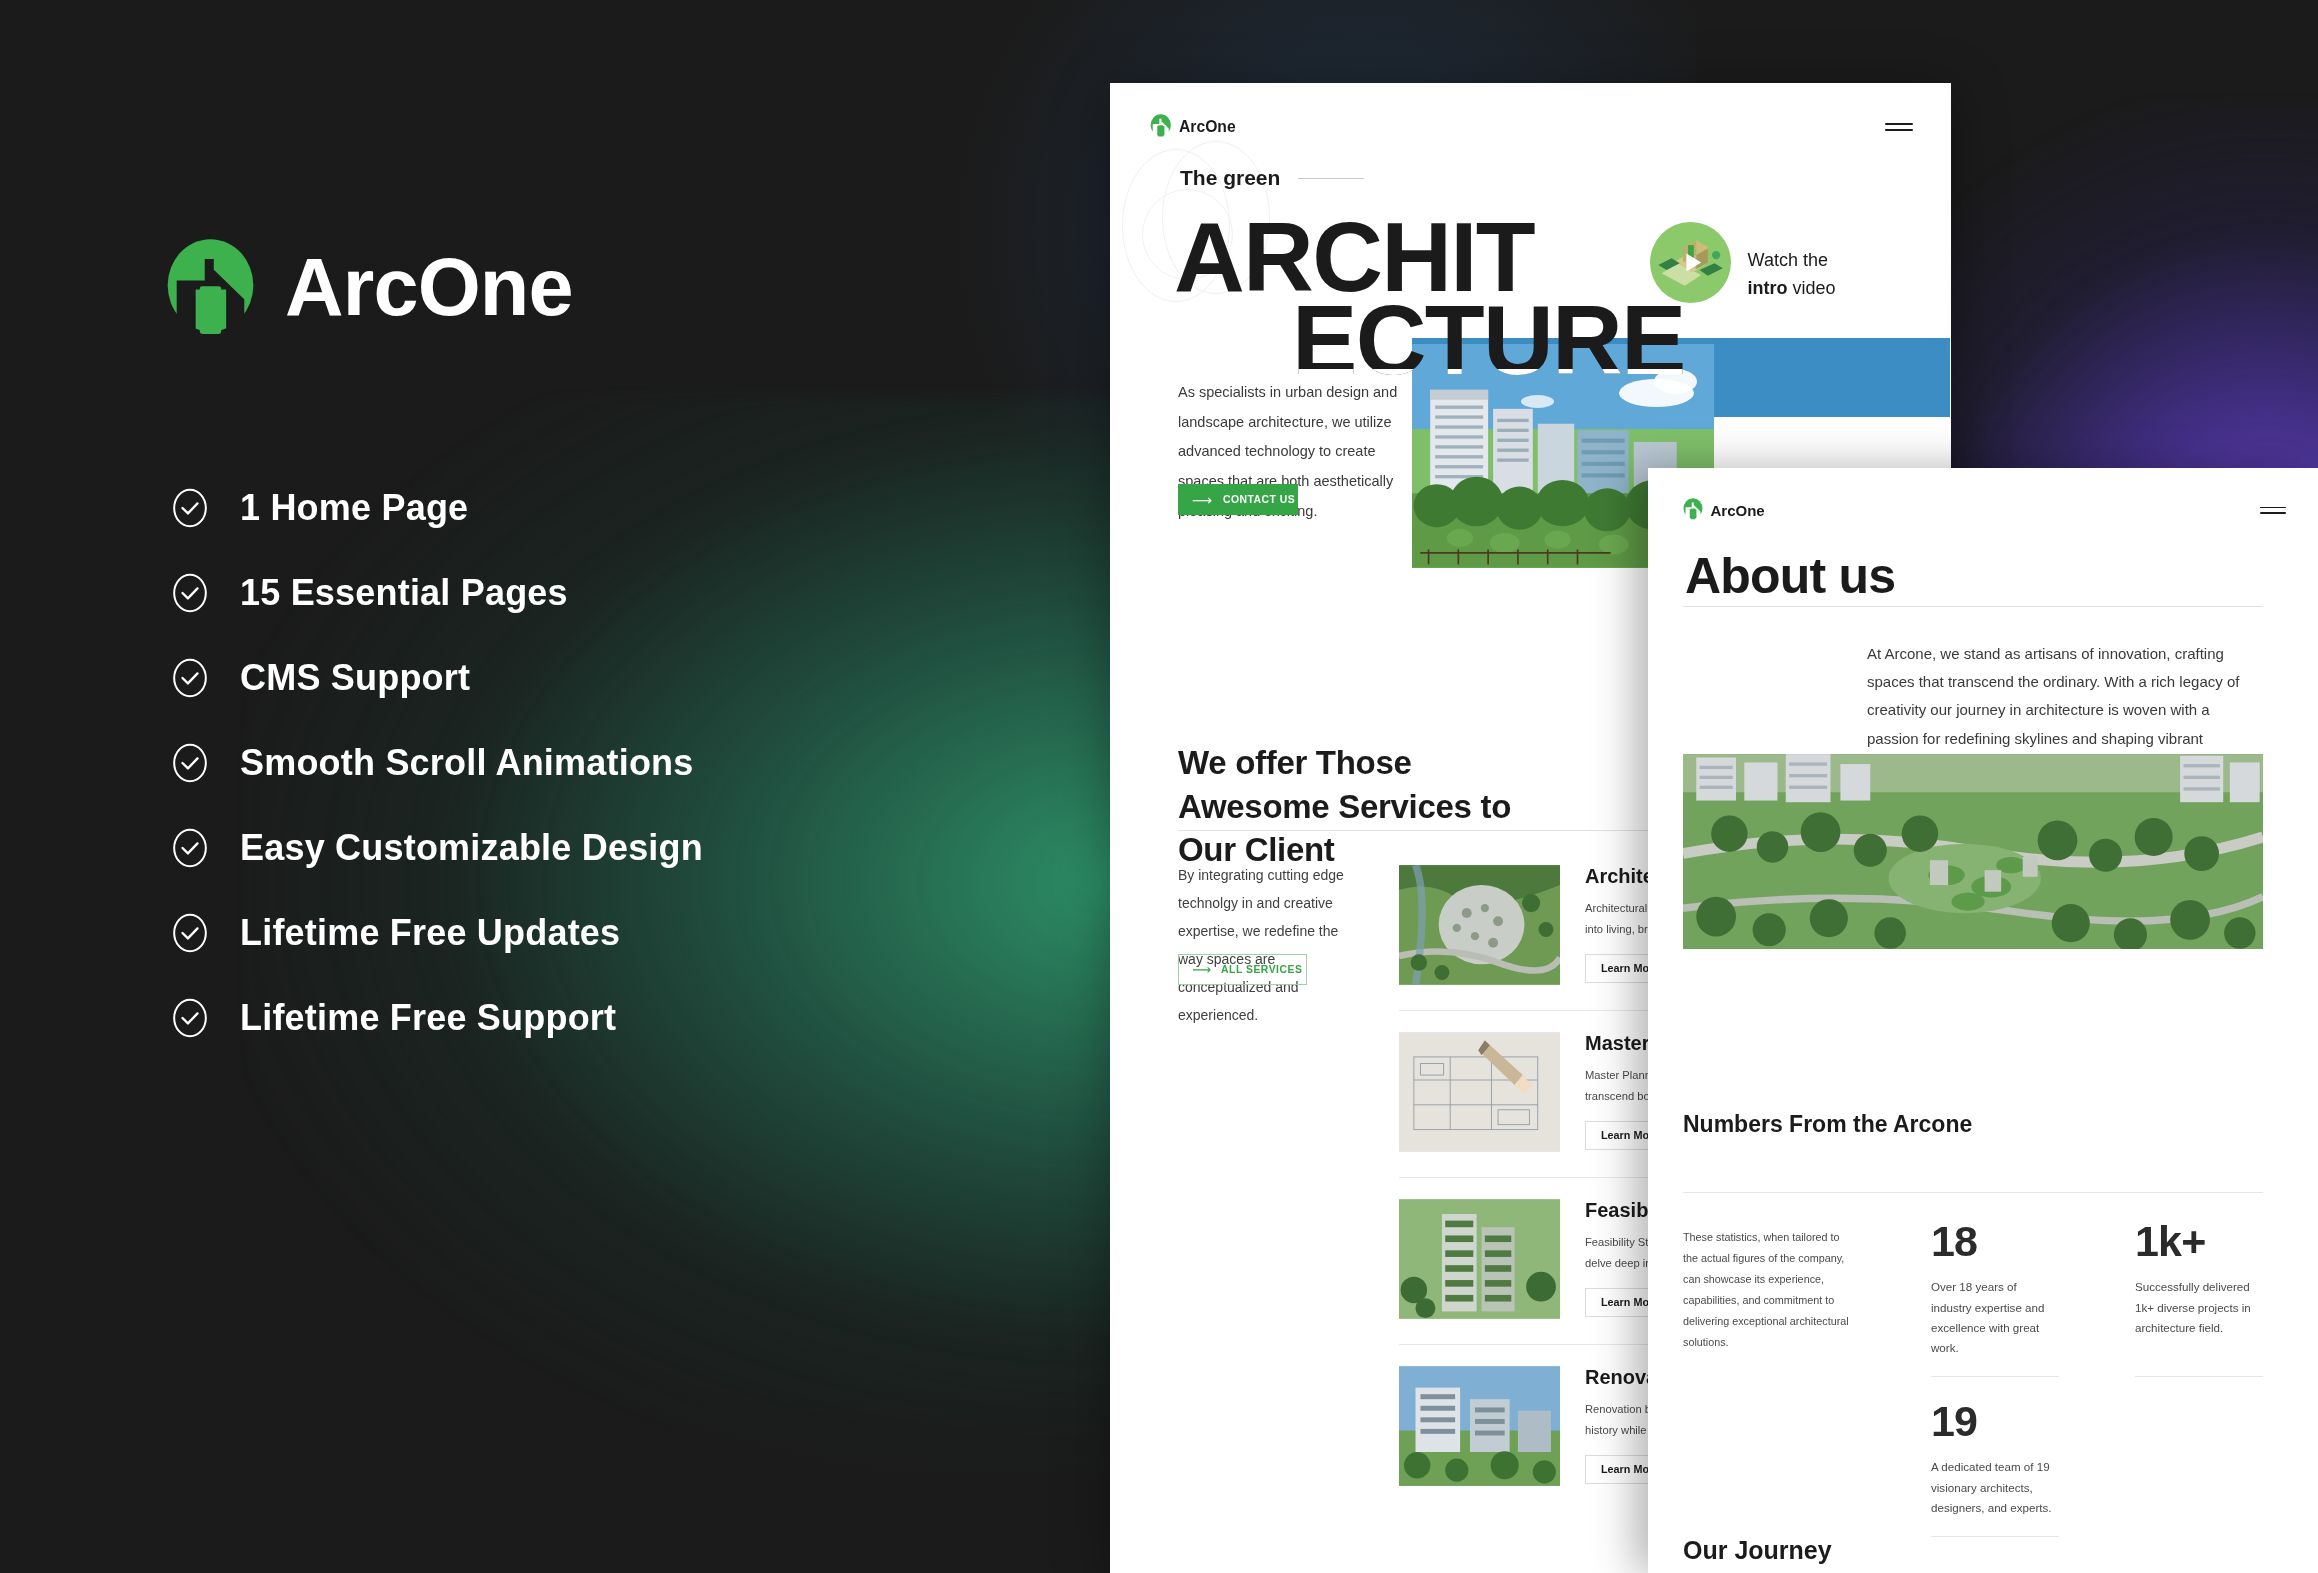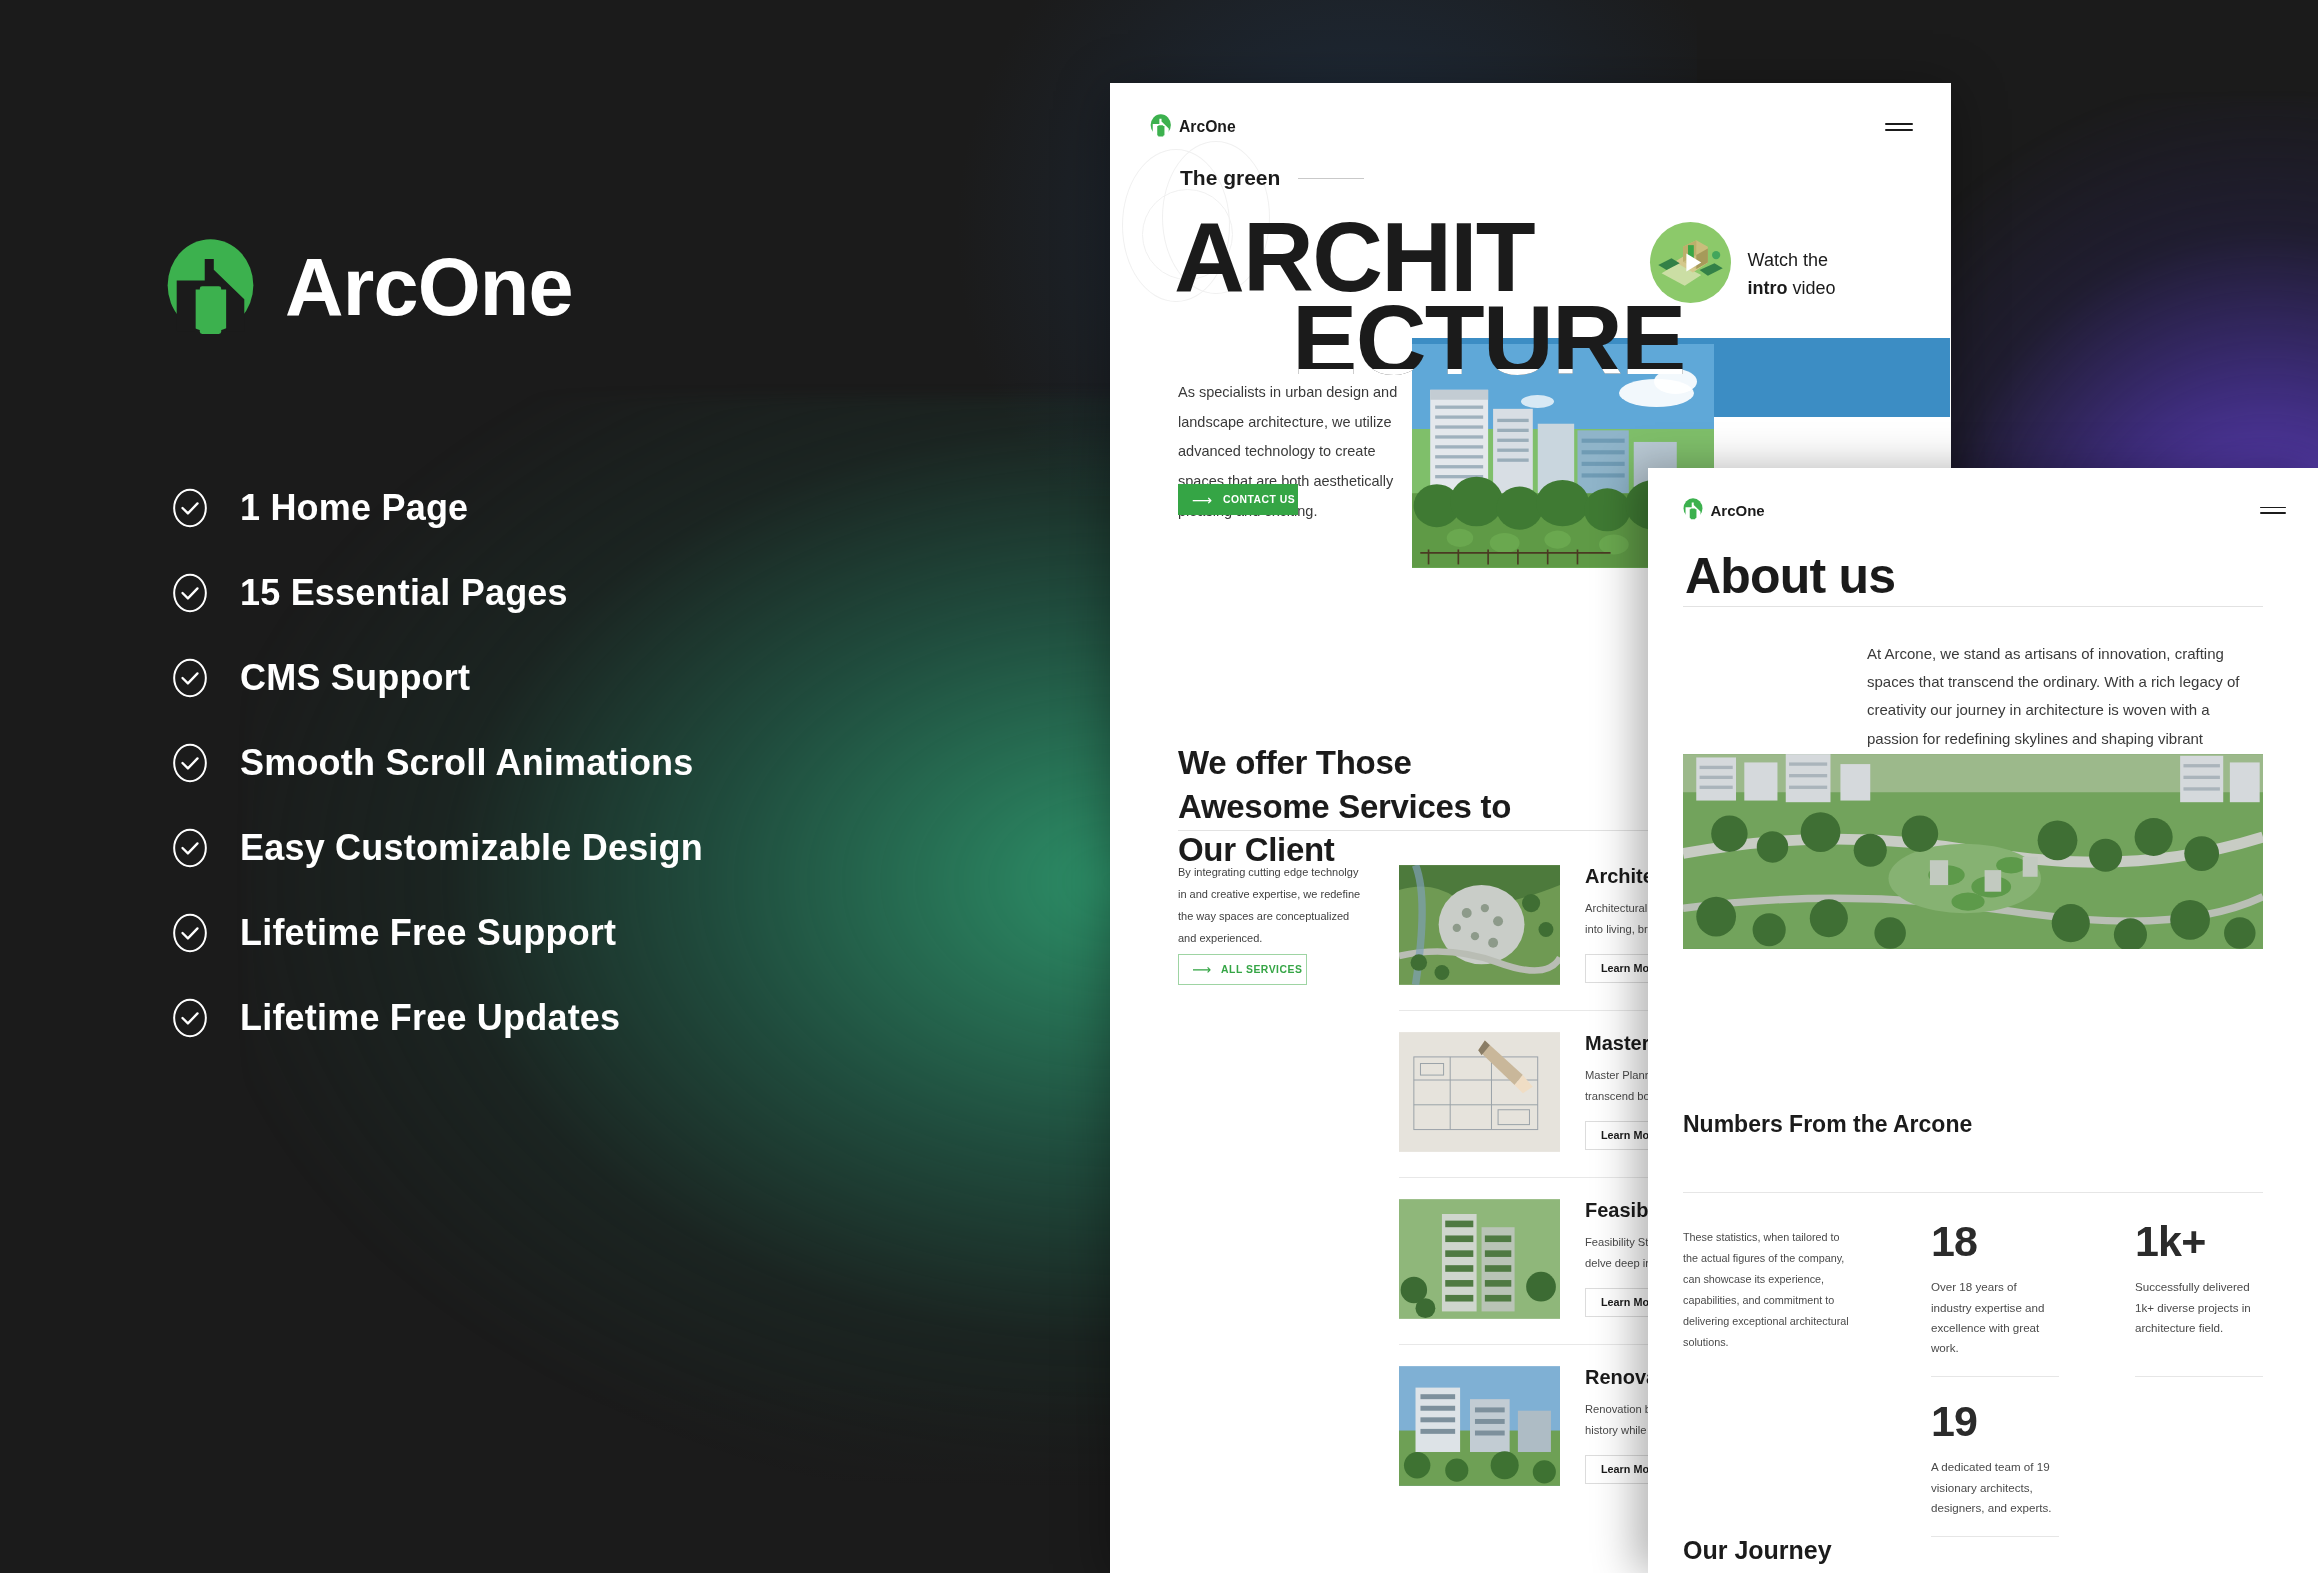--- a/index.html
+++ b/index.html
@@ -75,21 +75,21 @@
   #contact-btn .ar { color:#fff; font-size:14px; }
   #contact-btn .lb { color:#fff; font-size:10.4px; font-weight:600; letter-spacing:0.5px; }
 
   #hero-img { position:absolute; left:1412px; top:344px; width:302px; height:224px;
       background:linear-gradient(#5fa8d8 0 38%, #7fbf6a 38% 100%); }
   .hero-band { position:absolute; left:1412px; top:338px; width:538px; height:79px; background:#3c8dc4; }
 
   
   #svc-title { position:absolute; left:1178px; top:741px; width:389px; font-size:33px; font-weight:700; color:#1b1b1b; line-height:1.32; letter-spacing:-0.3px; }
   #svc-rule { position:absolute; left:1178px; top:830px; width:773px; height:0.8px; background:#e2e2e2; }
-  #svc-copy { position:absolute; left:1178px; top:861px; width:186px; font-size:11px; line-height:2.0; color:#3f3f3f; }
+  #svc-copy { position:absolute; left:1178px; top:861px; width:186px; font-size:14px; line-height:2.0; color:#3f3f3f; }
   #svc-btn { position:absolute; left:1178px; top:954px; width:129px; height:31px; border:0.8px solid #9ed4a3;
       display:flex; align-items:center; gap:10px; padding-left:13.2px; }
   #svc-btn .ar { color:#35a545; font-size:13.2px; }
   #svc-btn .lb { color:#35a545; font-size:10.4px; font-weight:600; letter-spacing:0.5px; }
 
   #svc-list { position:absolute; left:1399px; top:865px; width:551px; }
   .svc-item { display:flex; gap:25px; padding-bottom:21.5px; border-bottom:0.8px solid #e8e8e8; margin-bottom:21.5px; }
   .svc-thumb { width:161px; height:auto; min-height:108px; flex:0 0 161px; }
   .svc-body { flex:1; }
   .svc-name { font-size:20px; font-weight:700; color:#1b1b1b; margin-bottom:10px; }
@@ -182,30 +182,30 @@
       </span>
       <span class="feature-label">Easy Customizable Design</span>
     </div>
     <div class="feature-row">
       <span class="check-ico">
         <svg viewBox="0 0 48 48" width="40" height="40">
             <ellipse cx="24" cy="24" rx="19" ry="22" fill="none" stroke="#fff" stroke-width="2.4"></ellipse>
             <path d="M15 24 L21.5 30.5 L33 18.5" fill="none" stroke="#fff" stroke-width="2.8" stroke-linecap="round" stroke-linejoin="round"></path>
           </svg>
       </span>
+      <span class="feature-label">Lifetime Free Updates</span>
+    </div>
+    <div class="feature-row">
+      <span class="check-ico">
+        <svg viewBox="0 0 48 48" width="40" height="40">
+            <ellipse cx="24" cy="24" rx="19" ry="22" fill="none" stroke="#fff" stroke-width="2.4"></ellipse>
+            <path d="M15 24 L21.5 30.5 L33 18.5" fill="none" stroke="#fff" stroke-width="2.8" stroke-linecap="round" stroke-linejoin="round"></path>
+          </svg>
+      </span>
       <span class="feature-label">Lifetime Free Support</span>
-    </div>
-    <div class="feature-row">
-      <span class="check-ico">
-        <svg viewBox="0 0 48 48" width="40" height="40">
-            <ellipse cx="24" cy="24" rx="19" ry="22" fill="none" stroke="#fff" stroke-width="2.4"></ellipse>
-            <path d="M15 24 L21.5 30.5 L33 18.5" fill="none" stroke="#fff" stroke-width="2.8" stroke-linecap="round" stroke-linejoin="round"></path>
-          </svg>
-      </span>
-      <span class="feature-label">Lifetime Free Updates</span>
     </div>
   </div>
 </div>
 
 <div class="mock" id="mock-home">
   <div class="mk-head" style="padding:31px 38px 0 40px;">
     <div class="mk-logo">
       <span class="mk-logo-mark">
         <svg viewBox="0 0 108 118" width="21.5" height="23">
             <ellipse cx="54" cy="57" rx="52" ry="56" fill="#3cb14e"></ellipse>

